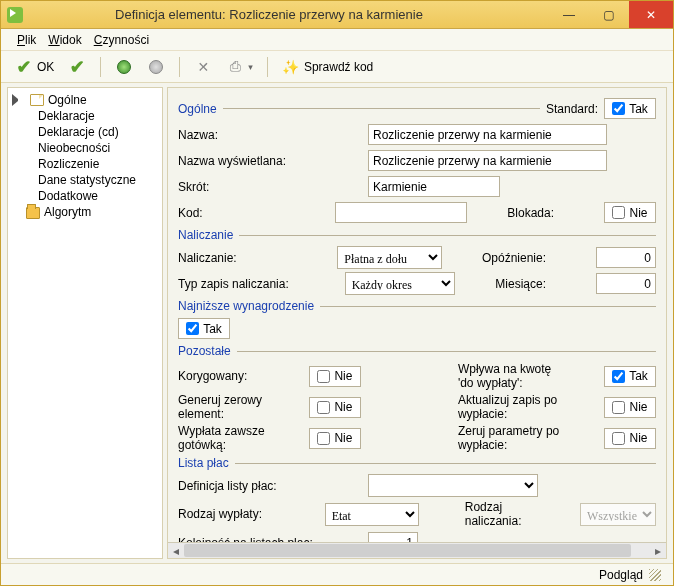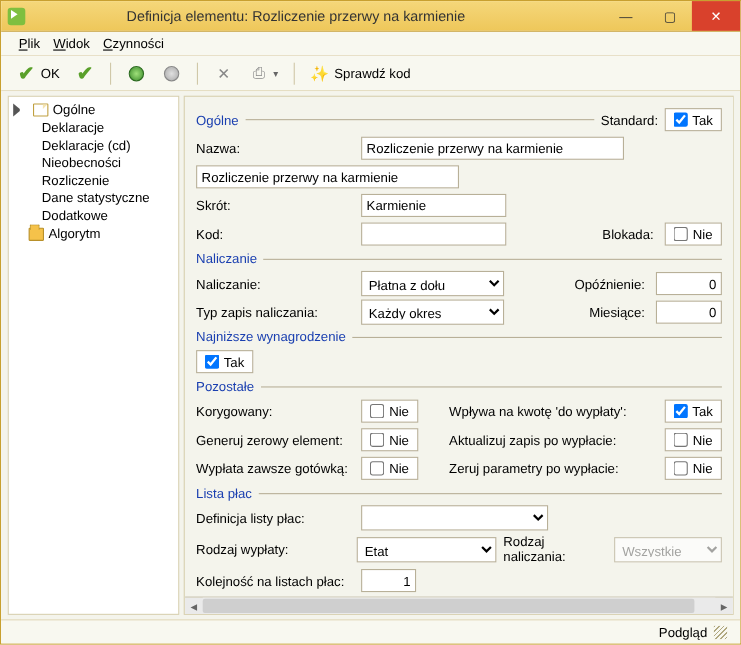--- a/index.html
+++ b/index.html
@@ -160,37 +160,38 @@
     align-items: center;
     gap: 6px;
     margin-left: 6px;
     color: #000;
   }
   .row {
     display: flex;
     align-items: center;
     margin: 3px 0;
     min-height: 23px;
+    gap: 40px;
   }
   .lbl { width: 150px; }
   .field {
     height: 21px;
     background: #fff;
     border: 1px solid #b8b098;
     padding: 2px 4px;
     font-family: inherit;
     font-size: 12px;
   }
   .field.short { width: 132px; }
   .field.med   { width: 239px; }
   .sel {
     height: 23px;
     background: #fff;
     border: 1px solid #b8b098;
-    font-family: Liberation Sans, sans-serif;
+    font-family: Liberation Serif, serif;
     font-size: 12px;
     padding: 4px 2px;
   }
   .sel.w130 { width: 130px; }
   .rlabel { margin-left: auto; text-align: right; }
   .chkbox {
     display: inline-flex;
     align-items: center;
     gap: 4px;
     background: #fff;
@@ -326,20 +327,21 @@
             <span>Tak</span>
         </span>
       </span>
     </div>
 
     <div class="row">
       <span class="lbl">Nazwa:</span>
       <input class="field med" value="Rozliczenie przerwy na karmienie" style="">
     </div>
     <div class="row">
+      <span class="lbl">Nazwa wyświetlana:</span>
       <input class="field med" value="Rozliczenie przerwy na karmienie" style="">
     </div>
     <div class="row">
       <span class="lbl">Skrót:</span>
       <input class="field short" value="Karmienie" style="">
     </div>
     <div class="row">
       <span class="lbl">Kod:</span>
       <input class="field short" value="" style="">
       <span class="rlabel" style="margin-right:10px">Blokada:</span>

